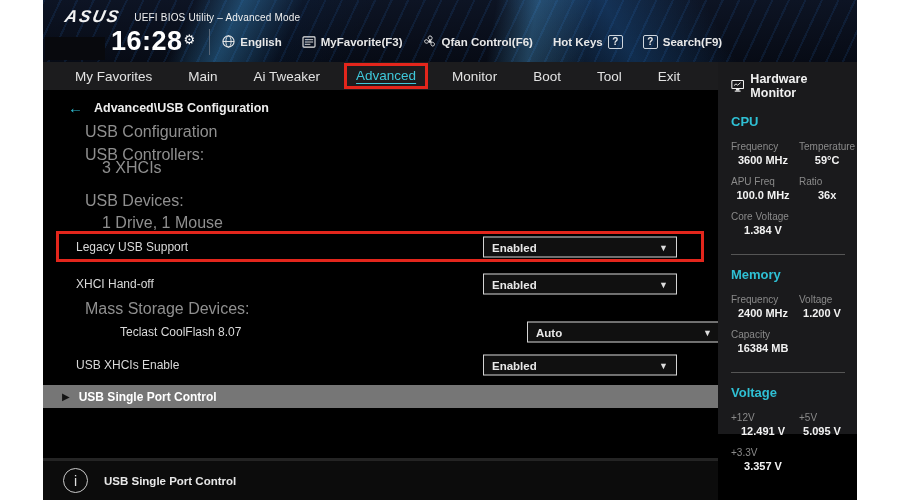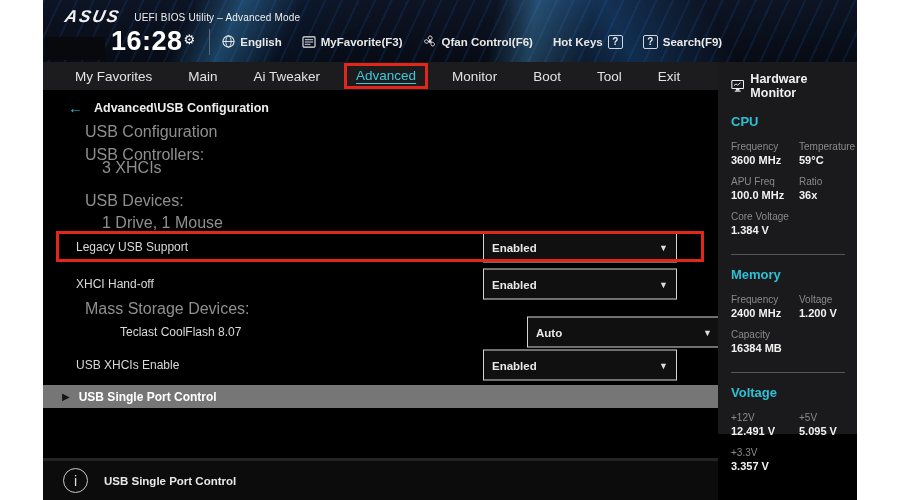--- a/index.html
+++ b/index.html
@@ -37,42 +37,42 @@
   .tab-hilite { border:3px solid #e3261c; padding:2px 9px 3px 9px; margin:0 -12px; }
 
   
   .main { position:absolute; left:0; top:90px; width:675px; height:368px; background:#000; }
   .breadcrumb { position:absolute; left:25px; top:10px; display:flex; align-items:center; gap:11px; cursor:pointer; }
   .back-arrow { color:#2fc0d4; font-size:15px; font-weight:bold; line-height:1; }
   .crumb-text { color:#eeeeee; font-size:12.5px; font-weight:bold; }
   .info { position:absolute; color:#8f8f8f; font-size:16px; }
   .row { position:absolute; left:0; width:675px; height:30px; }
   .row-label { position:absolute; left:33px; top:50%; transform:translateY(-50%); color:#d9d9d9; font-size:12px; }
-  .dropdown { position:absolute; left:440px; top:50%; transform:translateY(-50%); width:194px; height:31px;
+  .dropdown { position:absolute; left:440px; top:50%; transform:translateY(-50%); width:194px; height:21px;
     background:#101010; border:1px solid #d4d4d4; display:flex; align-items:center; justify-content:space-between;
     padding:0 8px; cursor:pointer; }
   .dd-value { color:#e8e8e8; font-size:11.5px; font-weight:bold; }
   .dd-caret { color:#dcdcdc; font-size:9px; }
   .hl-box { position:absolute; border:3px solid #e3261c; pointer-events:none; }
   .sel-row { position:absolute; left:0; top:295px; width:675px; height:23px; background:#767676; display:flex; align-items:center; gap:9px; padding-left:19px; cursor:pointer; }
   .sel-arrow { color:#141414; font-size:10px; }
   .sel-label { color:#ffffff; font-size:12px; font-weight:bold; }
 
   
   .footer { position:absolute; left:0; top:458px; width:675px; height:42px; background:#0c0c0c; border-top:3px solid #242424; display:flex; align-items:center; gap:16px; padding-left:20px; }
   .info-circle { width:25px; height:25px; border:1px solid #c8c8c8; border-radius:50%; color:#e0e0e0; font-size:14px; display:flex; align-items:center; justify-content:center; }
   .footer-text { color:#e8e8e8; font-size:11.5px; font-weight:bold; }
 
   
   .sidebar { position:absolute; left:675px; top:62px; width:139px; height:372px; background:#1a1a1c; padding:10px 12px 0 13px; }
   .hm-header { display:flex; align-items:center; gap:6px; color:#f0f0f0; font-size:12.5px; font-weight:bold; margin-bottom:14px; }
   .sec-title { color:#2fc0d4; font-size:13px; font-weight:bold; margin-bottom:10px; }
   .hm-grid { display:grid; grid-template-columns:64px 1fr; column-gap:4px; margin-bottom:10px; }
   .hm-label { color:#8a8a8a; font-size:10px; padding-top:2px; }
-  .hm-value { color:#f2f2f2; font-size:11px; font-weight:bold; padding-top:2px; padding-bottom:8px; }
+  .hm-value { color:#f2f2f2; font-size:11px; font-weight:bold; padding-top:2px; padding-bottom:8px;text-align:center; }
   .hm-div { height:1px; background:#555; margin:4px 0 12px 0; }
 </style>
 </head>
 <body>
 
 <div class="page">
   <div class="screen">
 
     <div class="header">
       <div class="brand-row">

